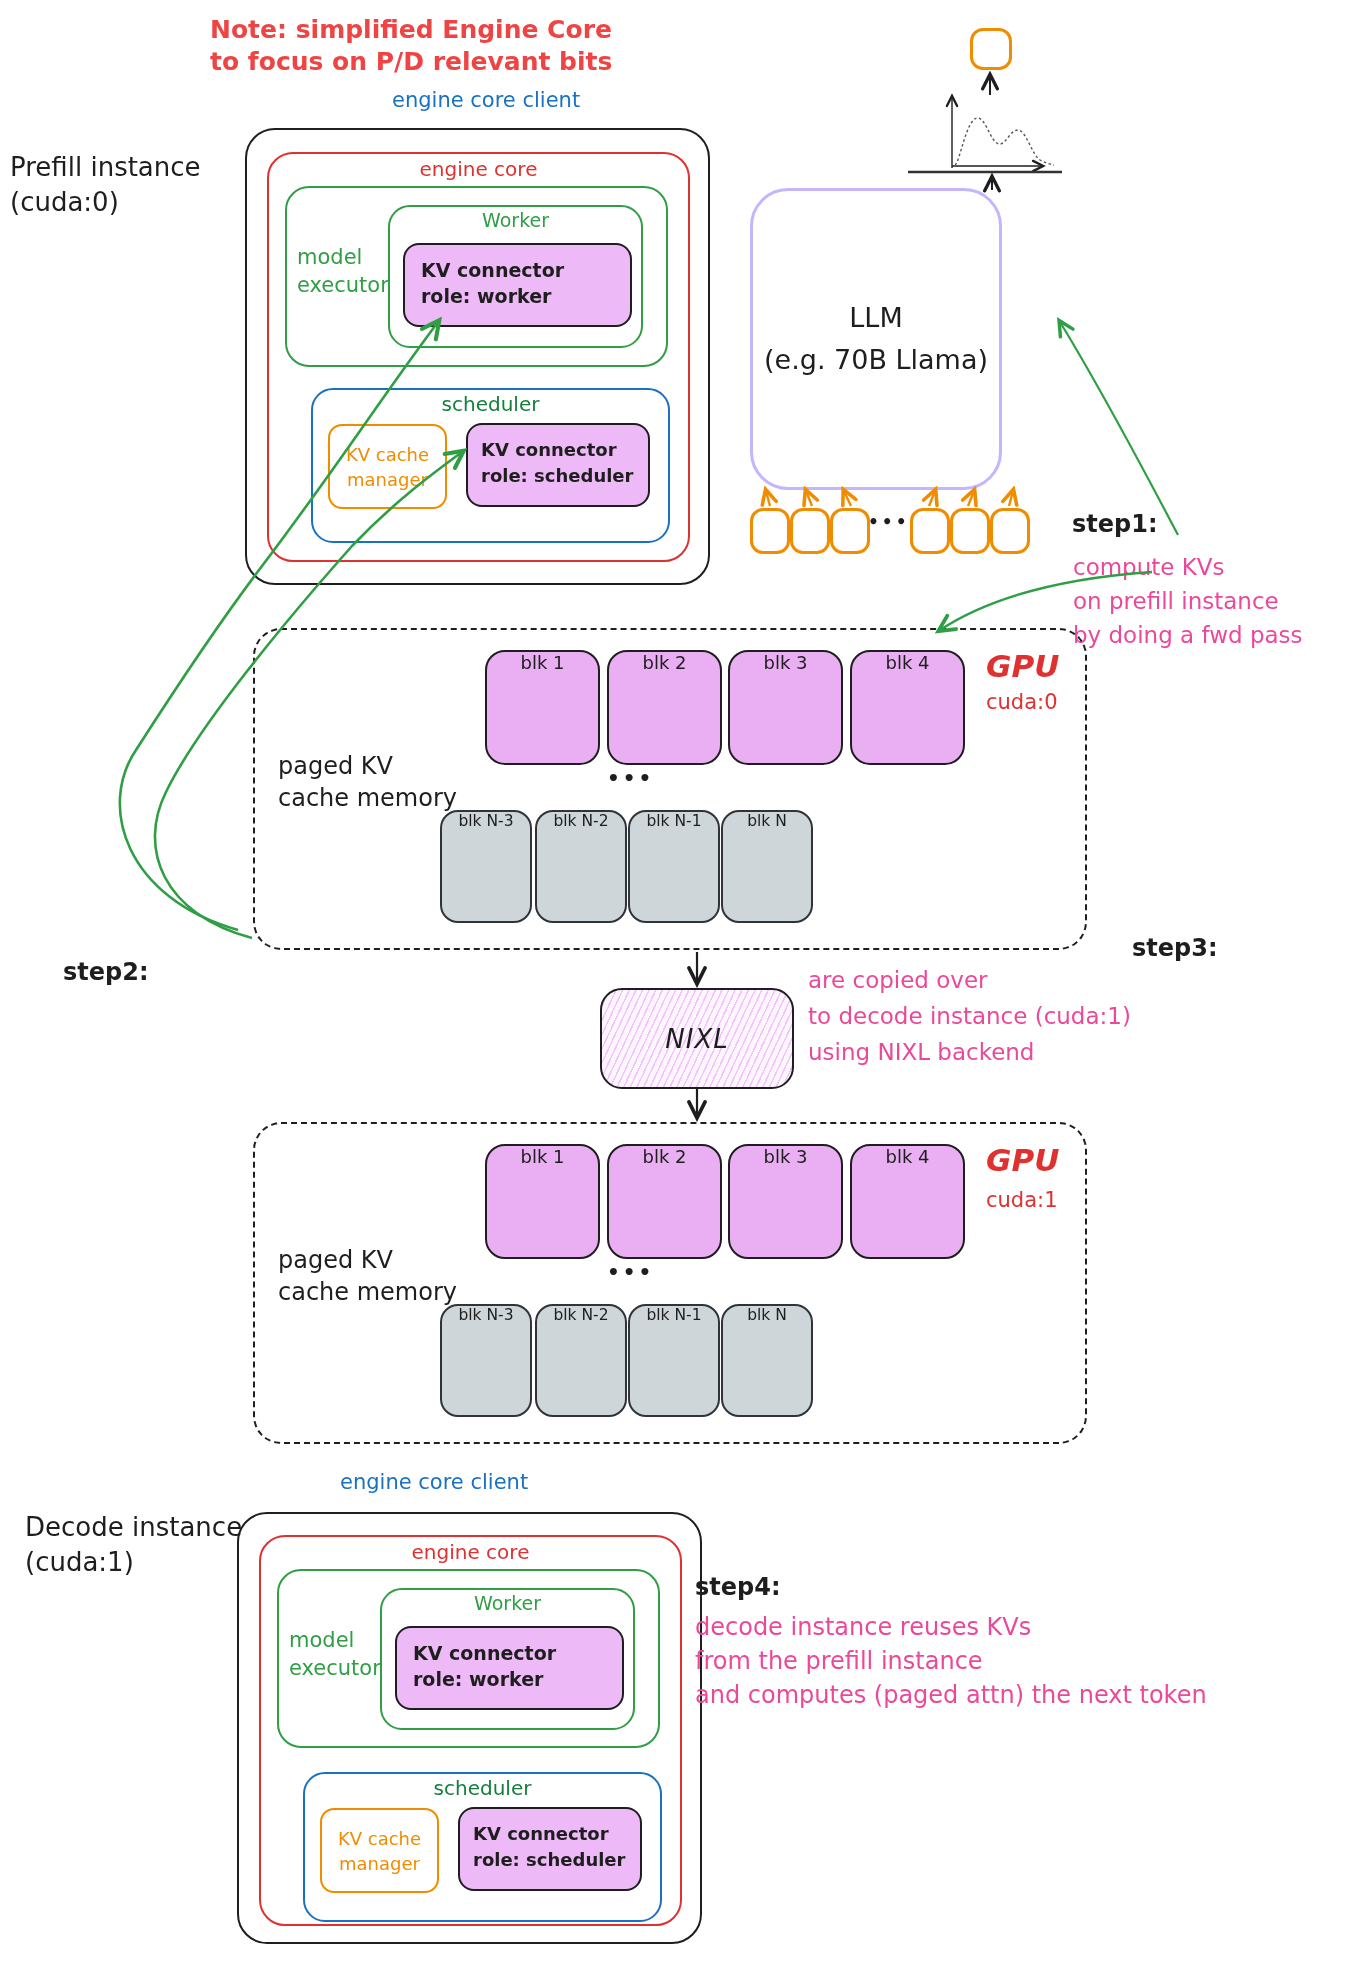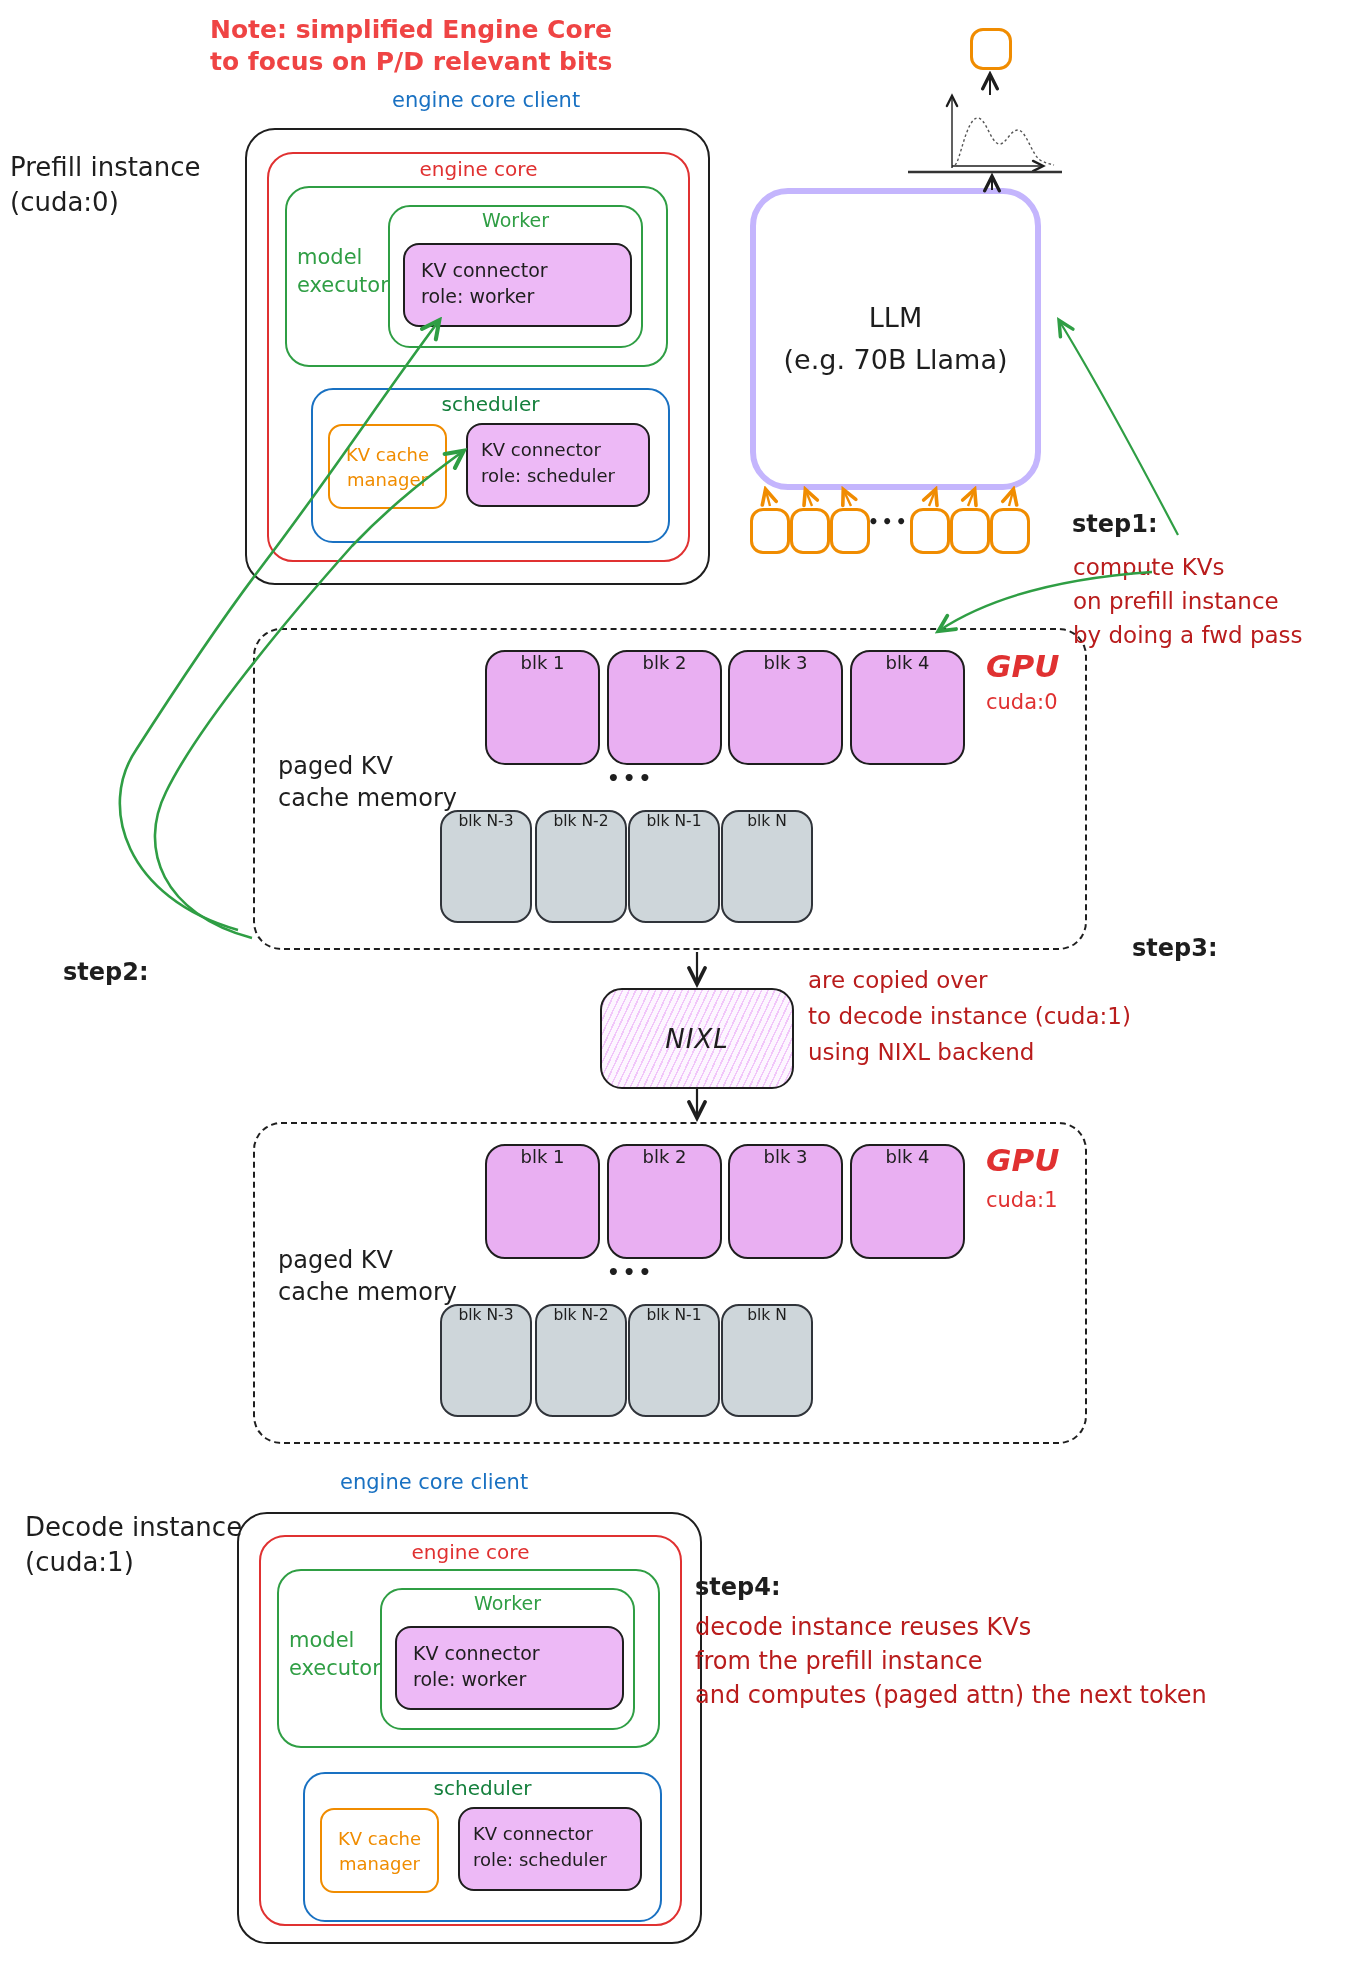--- a/index.html
+++ b/index.html
@@ -11,23 +11,23 @@
   .lbl{position:absolute;white-space:nowrap;}
   .red{color:#e03131;}
   .green{color:#2f9e44;}
   .blue{color:#15803d;}
   .orange{color:#f08c00;}
   .note-text{font-size:25px;line-height:32px;font-weight:bold;color:#ef4444;}
   .title-text{font-size:26px;line-height:35px;color:#1e1e1e;}
   .ecc{font-size:21px;color:#1971c2;}
   .box-label{font-size:20px;}
   .step-label{font-size:24px;font-weight:bold;color:#1e1e1e;}
-  .step-lines{font-size:23px;line-height:34px;color:#b91c1c;white-space:nowrap;}
+  .step-lines{font-size:23px;line-height:34px;color:#ec4899;white-space:nowrap;}
   .purple-box{background:#edb9f6;border:2.5px solid #1e1e1e;border-radius:16px;}
-  .purple-box .inner{padding:12px 0 0 16px;font-size:19px;line-height:26px;color:#1e1e1e;}
+  .purple-box .inner{padding:12px 0 0 16px;font-size:19px;line-height:26px;color:#1e1e1e;font-weight:bold;}
   .blk{position:absolute;display:flex;align-items:flex-start;justify-content:center;box-sizing:border-box;}
   .blk.hot{background:#e9aff2;border:2.5px solid #1e1e1e;border-radius:20px;width:115px;height:115px;font-size:18px;}
   .blk.cold{background:#ced6da;border:2px solid #30343a;border-radius:18px;width:92px;height:113px;font-size:15.5px;}
   .dashed{border:2px dashed #1e1e1e;border-radius:28px;}
   .gpu-big{font-size:31px;font-weight:bold;font-style:italic;color:#e03131;}
   .gpu-small{font-size:21px;color:#e03131;}
   .dots{font-size:20px;font-weight:bold;letter-spacing:3px;color:#1e1e1e;}
   .paged-lbl{font-size:24px;line-height:32px;color:#1e1e1e;white-space:nowrap;}
   .token-box{position:absolute;width:40px;height:46px;border:3px solid #f08c00;border-radius:13px;background:#fff;box-sizing:border-box;}
   .nixl{
@@ -88,21 +88,21 @@
 
   <div class="box purple-box" style="left:466px;top:423px;width:184px;height:84px;">
     <div class="inner" style="padding-left:13px;font-size:18px;">
       <div>KV connector</div>
       <div>role: scheduler</div>
     </div>
   </div>
 
   <div class="box" style="left:970px;top:28px;width:42px;height:42px;border:3.5px solid #f08c00;border-radius:13px;"></div>
 
-  <div class="box" style="left:750px;top:188px;width:291px;height:302px;border:6px solid #c4b5fd;border-radius:38px;display:flex;align-items:center;justify-content:center;">
+  <div class="box" style="left:750px;top:188px;width:252px;height:302px;border:3px solid #c4b5fd;border-radius:38px;display:flex;align-items:center;justify-content:center;">
     <div style="text-align:center;font-size:27px;line-height:42px;color:#1e1e1e;">
       <div>LLM</div>
       <div>(e.g. 70B Llama)</div>
     </div>
   </div>
 
   <div class="token-box" style="left:750px;top:508px;"></div>
   <div class="token-box" style="left:790px;top:508px;"></div>
   <div class="token-box" style="left:830px;top:508px;"></div>
   <div class="lbl dots" style="left:868px;top:512px;font-size:17px;">•••</div>

